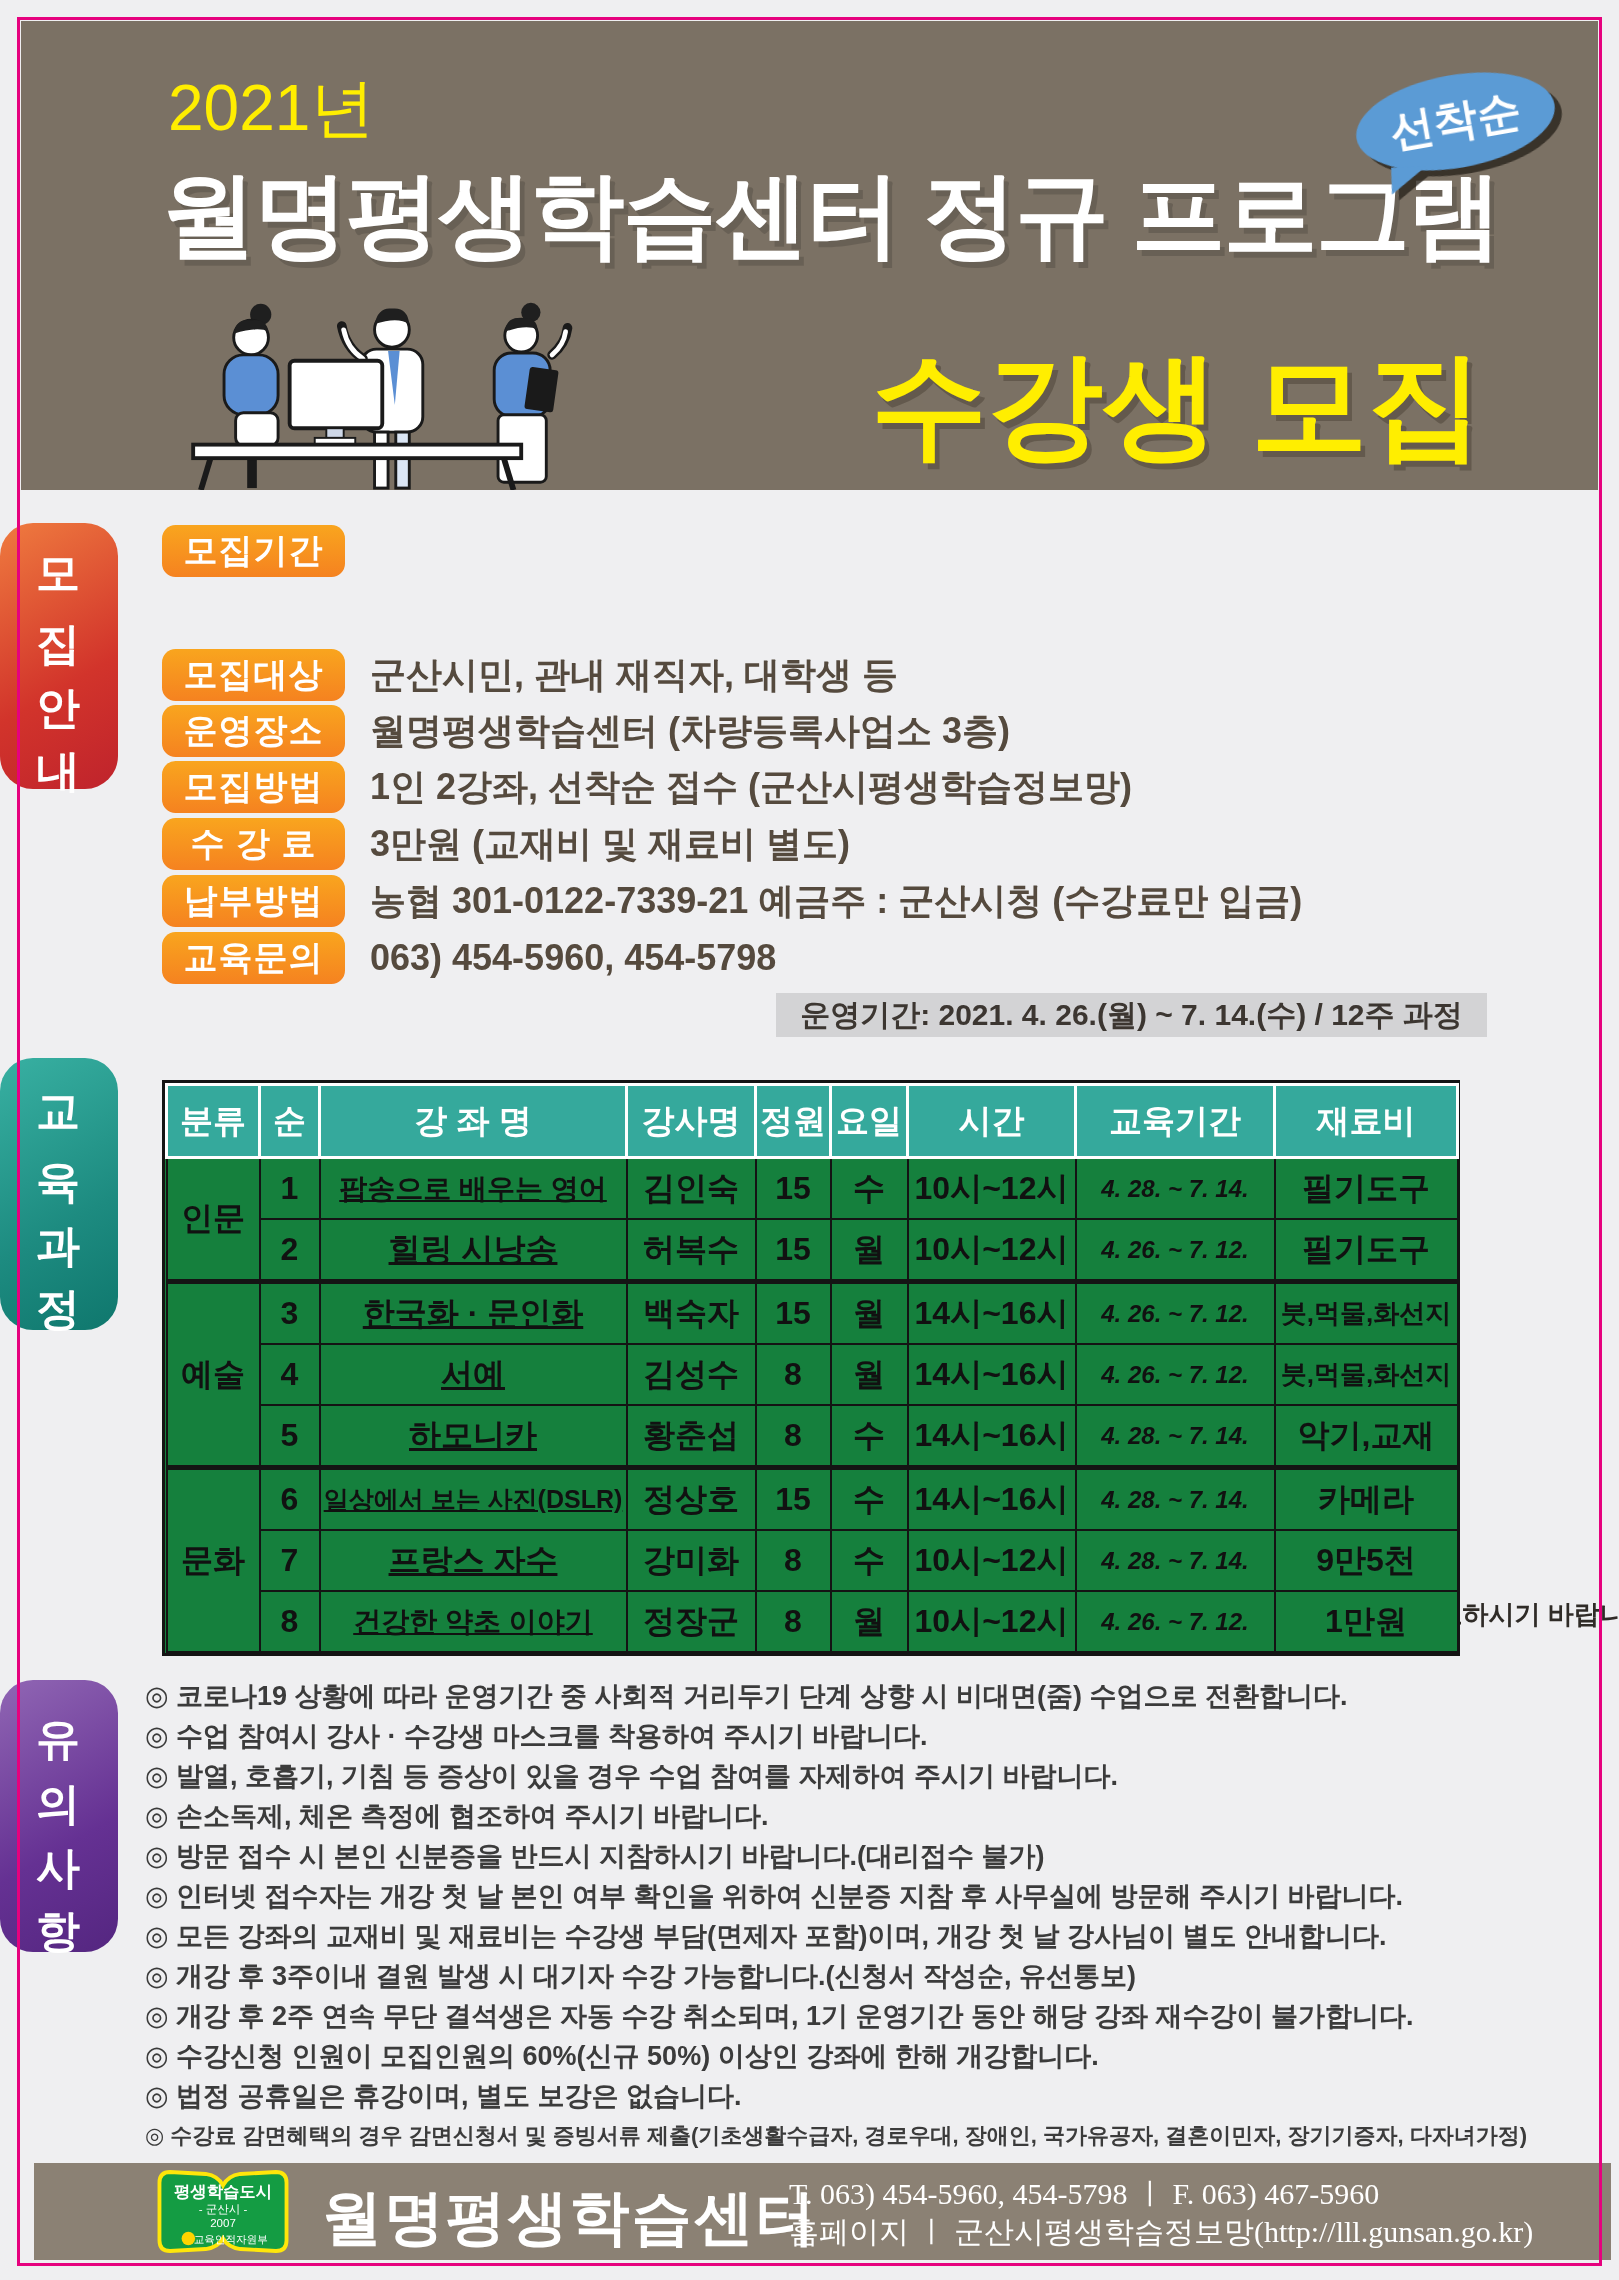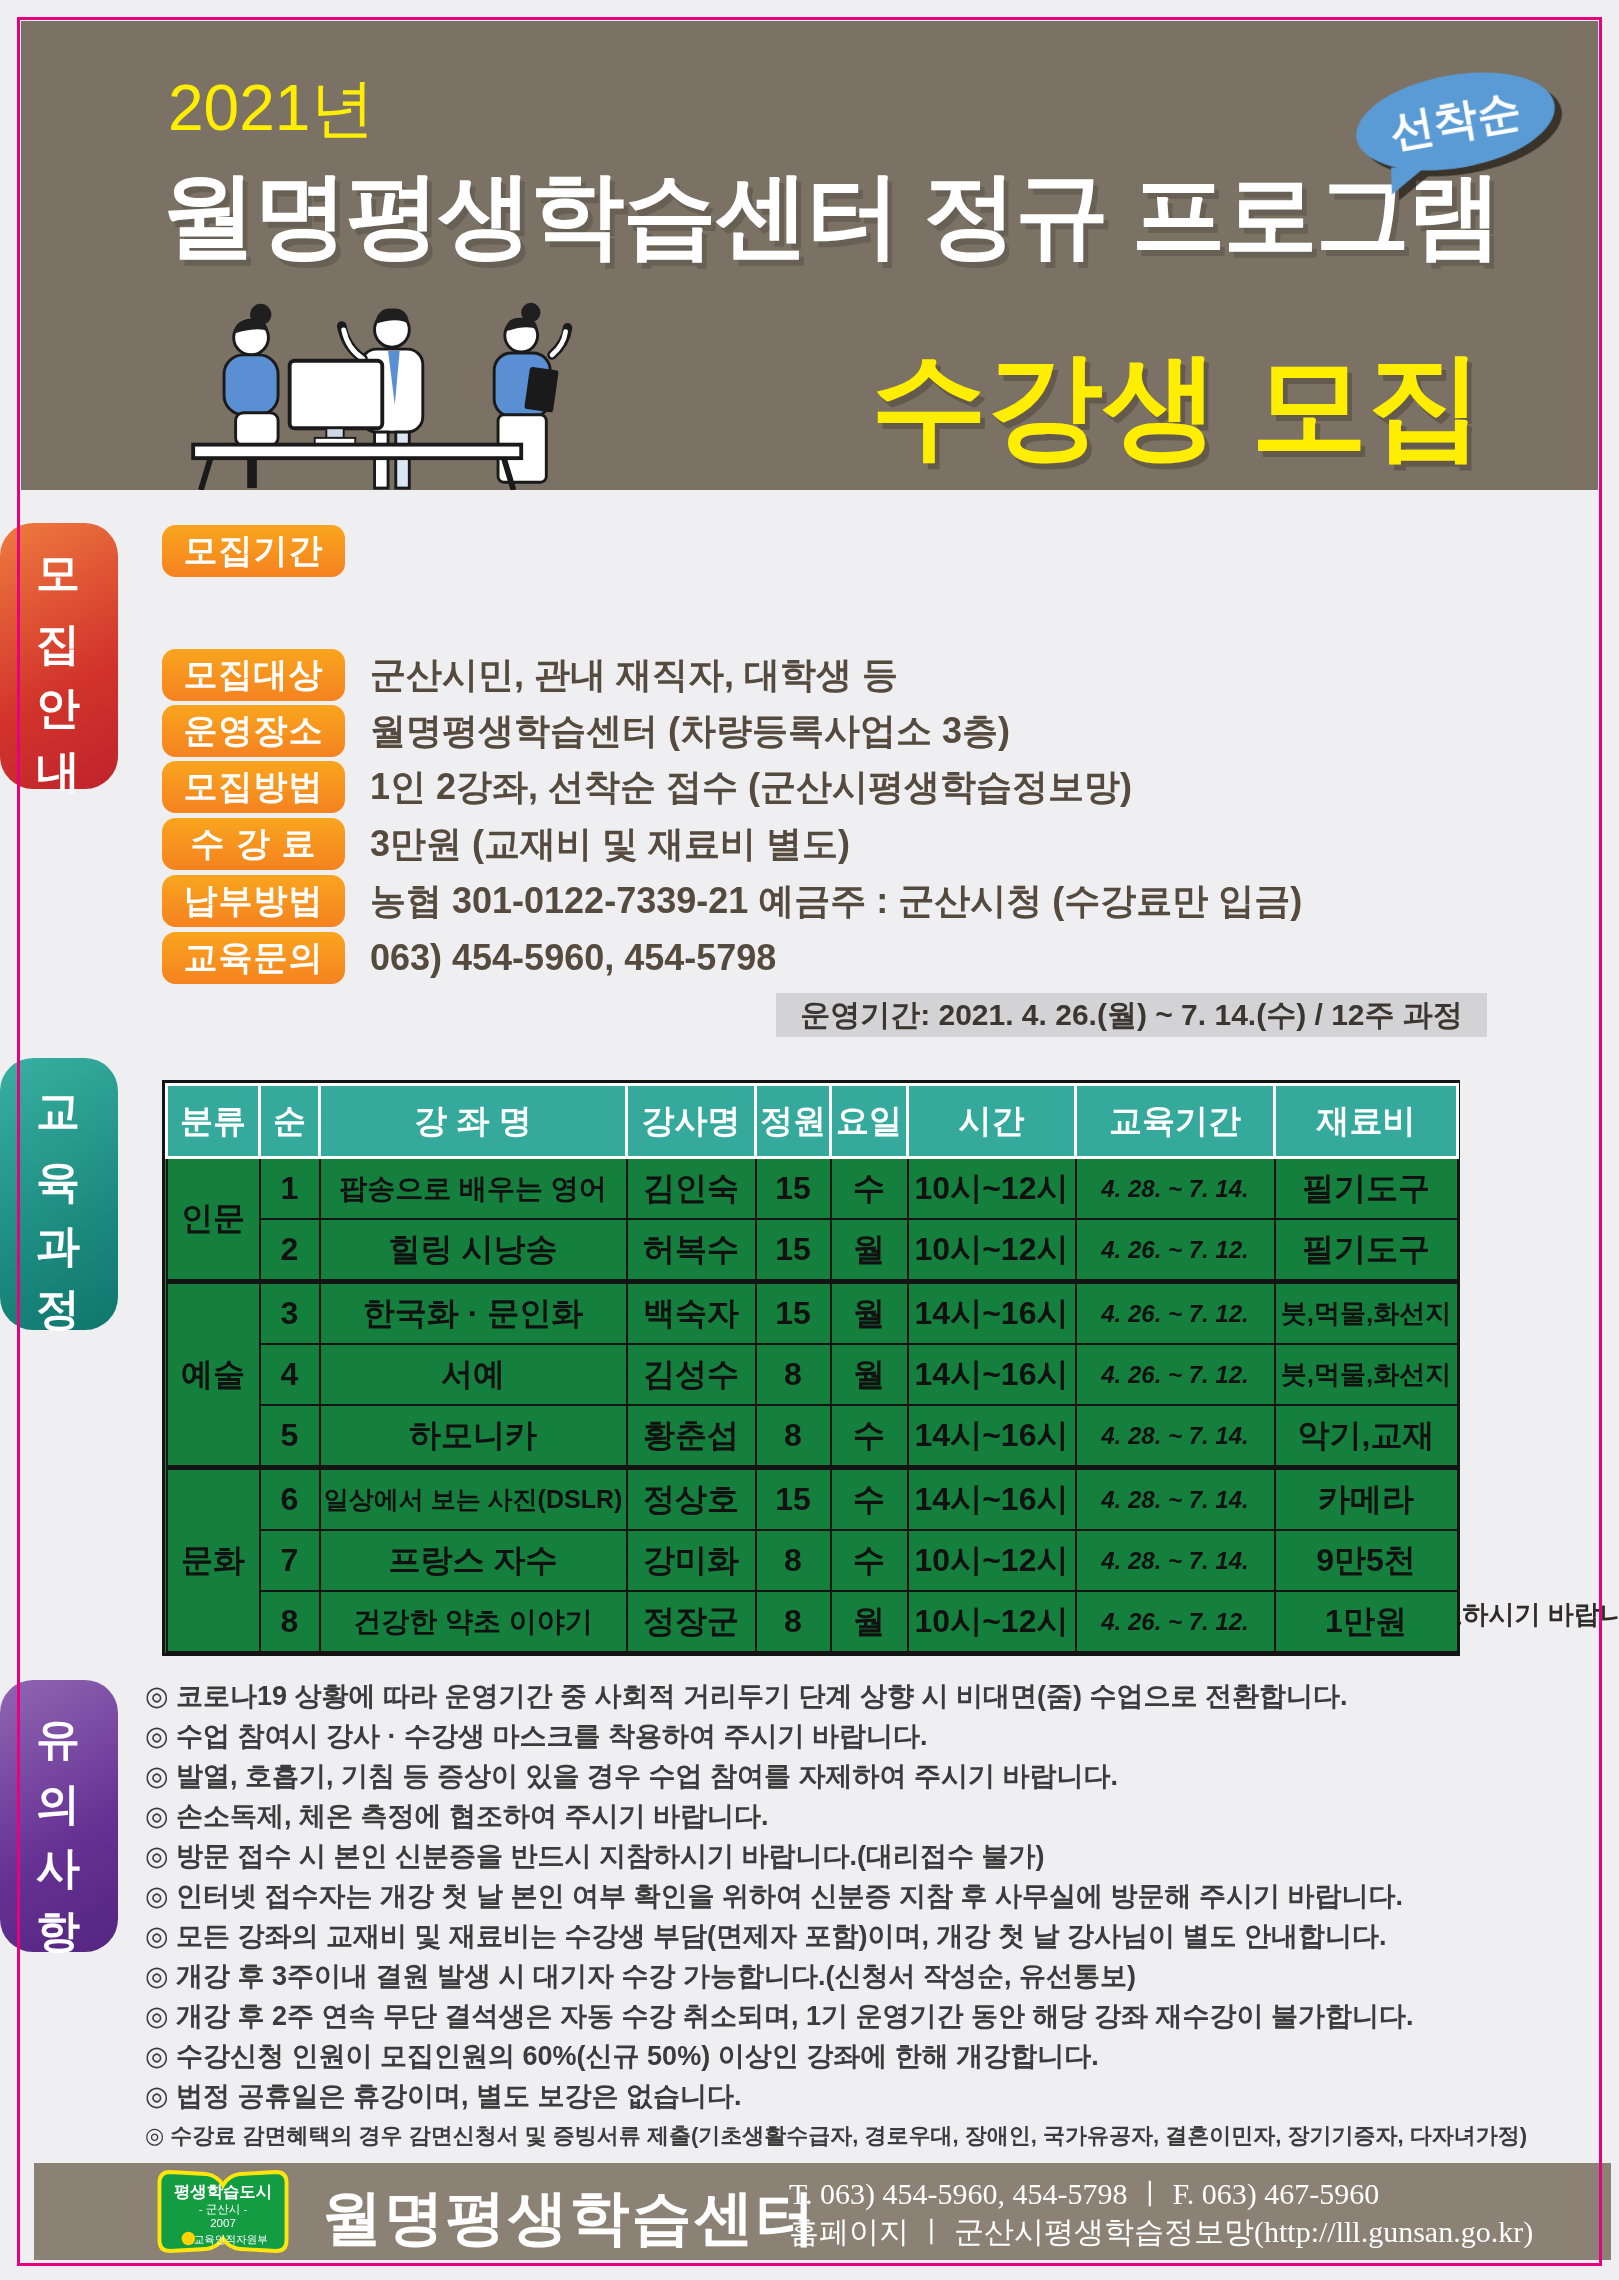--- a/index.html
+++ b/index.html
@@ -54,21 +54,21 @@
   .period-note{position:absolute;left:776px;top:993px;width:711px;height:44px;background:#d3d3d5;
     color:#3c3631;font-size:30px;font-weight:700;display:flex;align-items:center;justify-content:center;white-space:nowrap;}
   .course-table-wrap{position:absolute;left:162px;top:1052px;width:1292px;border:3.9px solid #141414;background:#15803d;z-index:6;margin-top:28px;}
   table{border-collapse:collapse;table-layout:fixed;width:100%;}
   col.c0{width:93px}col.c1{width:60px}col.c2{width:307px}col.c3{width:129px}col.c4{width:75px}
   col.c5{width:77px}col.c6{width:168px}col.c7{width:199px}col.c8{width:183px}
   th{background:var(--table_header_teal,#35a99c);color:#fff;font-size:33px;font-weight:700;height:68px;
     border:3.9px solid #fff;white-space:nowrap;overflow:hidden;}
   td{border:2.4px solid #141414;height:57px;text-align:center;font-size:32px;font-weight:600;color:#111;
     white-space:nowrap;overflow:hidden;}
-  td.name{font-weight:700;}
+  td.name{font-weight:700;text-decoration:underline;}
   td.period{font-size:24px;font-style:italic;}
   td.tight{font-size:26px;}
   td.tight1{font-size:28px;}
   td.tight2{font-size:25px;}
   tr.group-start td{border-top-width:5.8px;}
   .footnote{position:absolute;left:164px;top:1597px;width:1352px;font-size:26px;font-weight:700;color:#2f2b27;white-space:nowrap;}
 
   
   .notices{position:absolute;left:145px;top:1676px;width:1410px;}
   .notice-item{font-size:27px;font-weight:700;color:#3b3b3b;line-height:40px;white-space:nowrap;}

